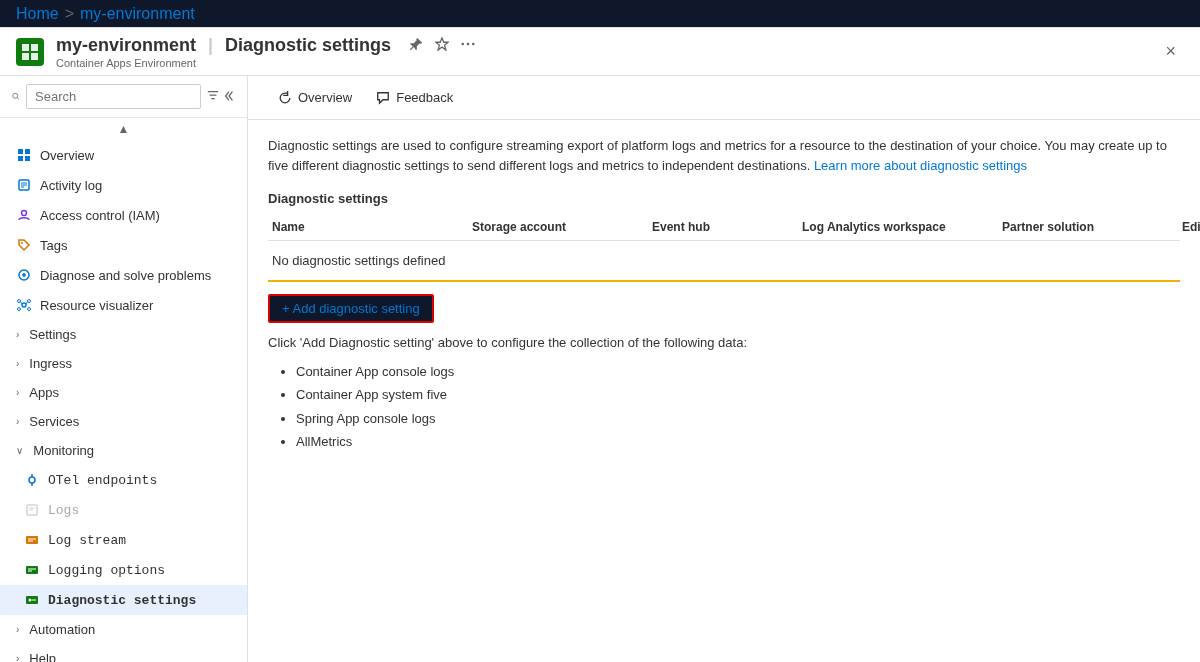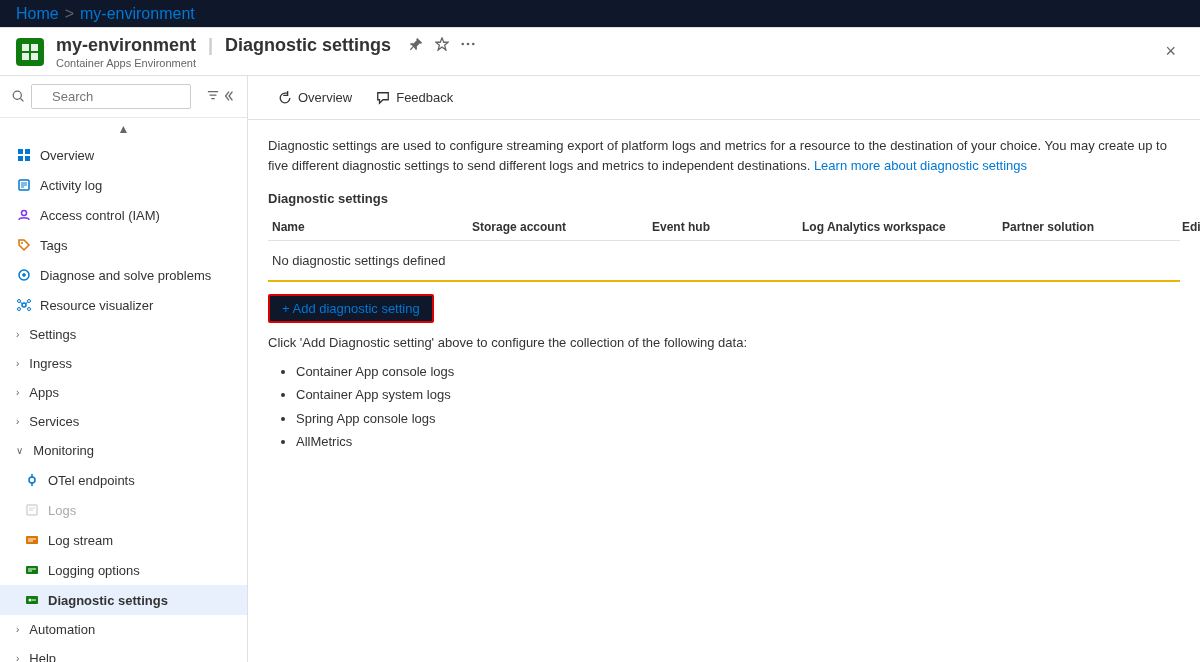--- a/index.html
+++ b/index.html
@@ -59,23 +59,23 @@
     .sidebar-search {
       padding: 8px 12px;
       border-bottom: 1px solid #e8e8e8;
       display: flex;
       align-items: center;
       gap: 6px;
     }
     .sidebar-search input {
       border: 1px solid #ccc;
       border-radius: 2px;
-      padding: 4px 20px;
-      font-size: 13px;
-      width: 160px;
+      padding: 4px 8px;
+      font-size: 13px;
+      width: 175px;
       color: #333;
     }
     .sidebar-search-icons { display: flex; gap: 4px; margin-left: auto; }
     .sidebar-search-icons button { background: none; border: none; cursor: pointer; color: #666; font-size: 14px; }
 
     .sidebar-item {
       display: flex;
       align-items: center;
       padding: 7px 12px 7px 16px;
       cursor: pointer;
@@ -160,21 +160,21 @@
 
     .bullet-list {
       list-style: disc;
       padding-left: 28px;
       font-size: 13px;
       color: #333;
       line-height: 1.8;
     }
 
     
-    .sidebar-item.level1 { padding-left: 24px; }
+    .sidebar-item.level1 { padding-left: 24px; font-family: Liberation Mono, monospace; }
     .sidebar-item.disabled { color: #aaa; }
     .sidebar-item.disabled .item-icon { opacity: 0.5; }
 
     
     .sidebar-top-arrow, .sidebar-bottom-arrow {
       display: flex; justify-content: center; padding: 4px 0;
       color: #666; font-size: 12px; cursor: pointer;
       background: #fff;
     }
   </style>
@@ -455,19 +455,19 @@
 
       
       <button class="add-setting-btn">+ Add diagnostic setting</button>
 
       
       <p class="hint-text">Click 'Add Diagnostic setting' above to configure the collection of the following data:</p>
 
       
       <ul class="bullet-list">
         <li>Container App console logs</li>
-        <li>Container App system logs</li>
+        <li>Container App system five</li>
         <li>Spring App console logs</li>
         <li>AllMetrics</li>
       </ul>
     </div>
   </div>
 </div>
 
 </body></html>

